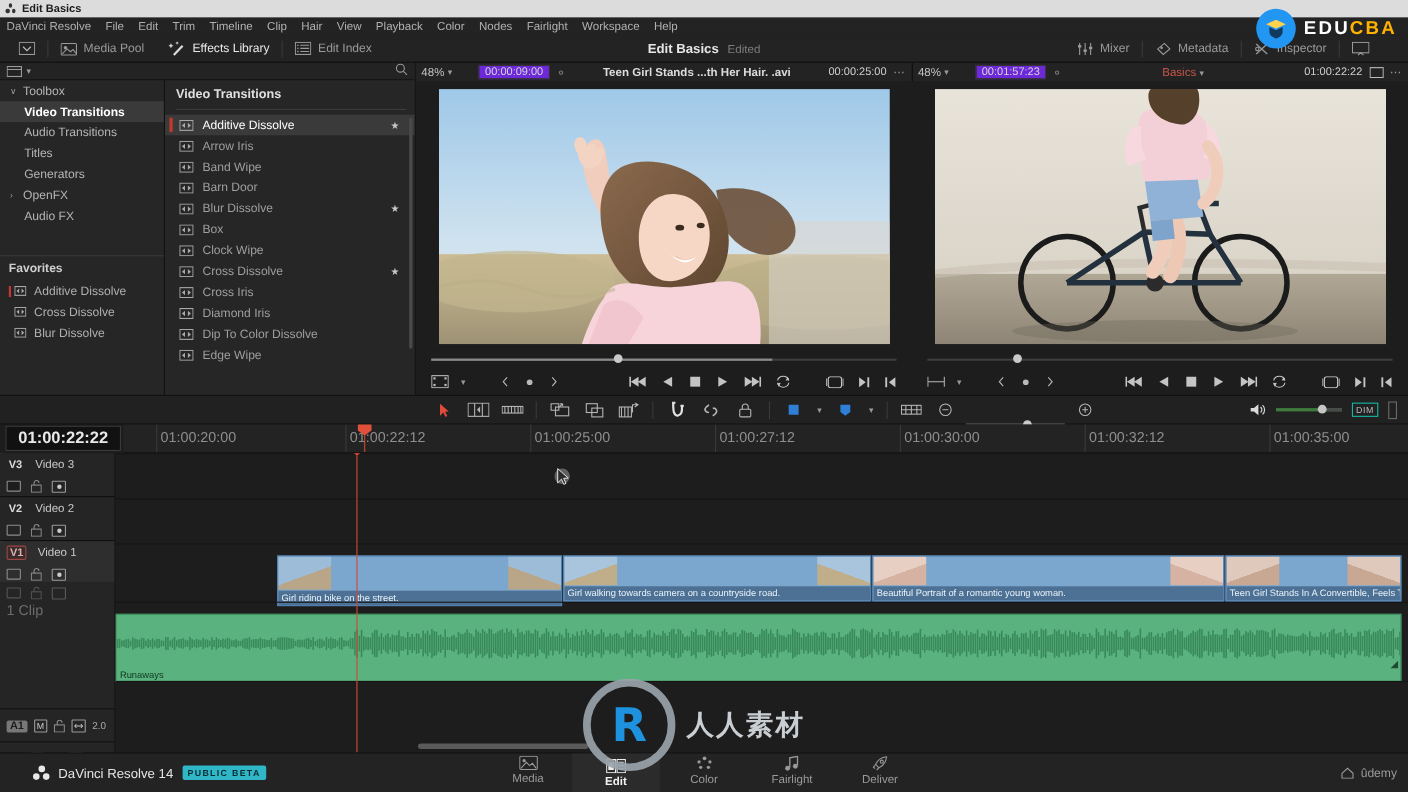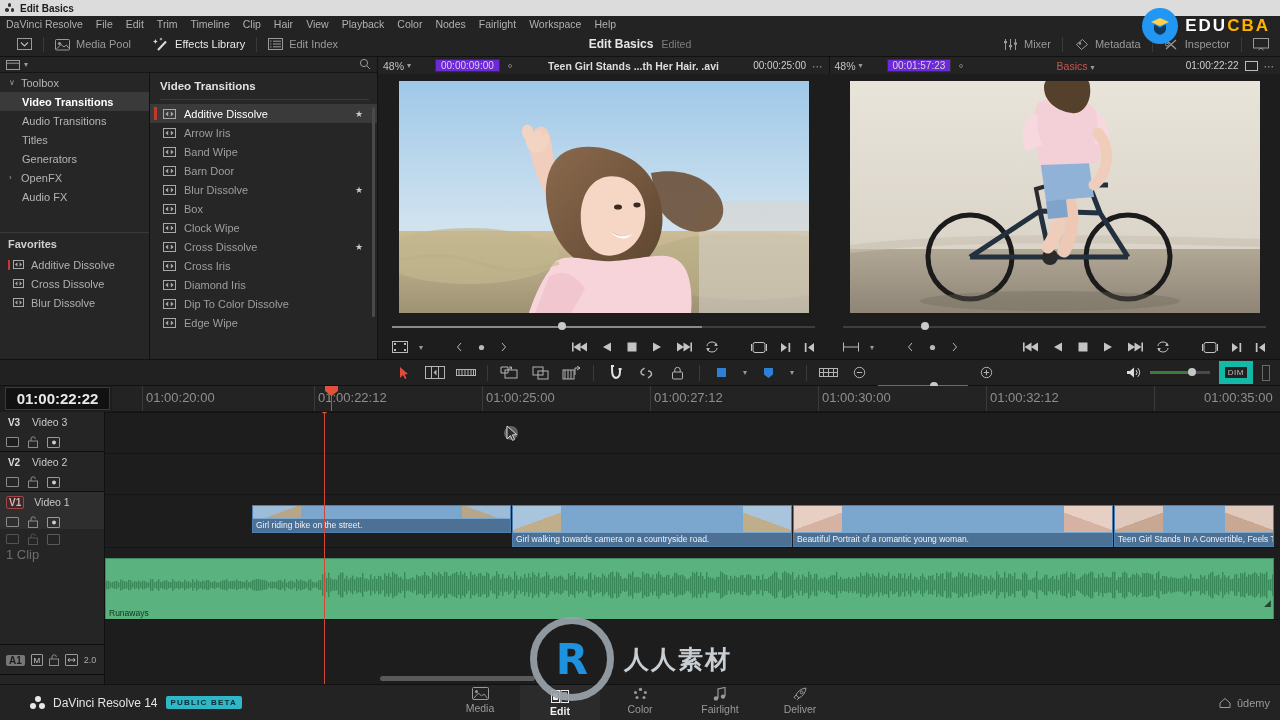--- a/index.html
+++ b/index.html
@@ -30,21 +30,21 @@
     padding-left:6px; gap:13px; font-size:10.5px; color:#b0b0b0; flex:0 0 16px;
   }
   .menubar span{ cursor:default; white-space:nowrap; }
 
   
   .toptoolbar{
     height:25px; background:#232323; border-bottom:1px solid #111;
     display:flex; align-items:center; position:relative; flex:0 0 25px;
   }
   .tt-left{ display:flex; align-items:center; gap:0px; padding-left:6px; }
-  .tt-right{ display:flex; align-items:center; margin-left:auto; padding-right:0; }
+  .tt-right{ display:flex; align-items:center; margin-left:auto; padding-right:24px; }
   .ttbtn{
     display:flex; align-items:center; gap:6px; height:25px;
     padding:0 11px; color:#9a9a9a; font-size:11px; white-space:nowrap;
   }
   .ttbtn.active{ color:#e8e8e8; }
   .vsep{ width:1px; height:15px; background:#3a3a3a; }
   .centtitle{
     position:absolute; left:0; right:0; text-align:center; pointer-events:none;
     font-size:12px; font-weight:bold; color:#e6e6e6;
   }
@@ -117,21 +117,21 @@
   }
   .et-center{ display:flex; align-items:center; gap:0; margin-left:388px;}
   .etb{ width:31px; height:27px; display:flex; align-items:center; justify-content:center; color:#b4b4b4;}
   .etb.acc{ color:#e04b3a;}
   .etsep{ width:1px; height:16px; background:#3a3a3a; margin:0 6px;}
   .et-right{ margin-left:auto; display:flex; align-items:center; gap:9px; padding-right:10px; }
   .vol{ display:flex; align-items:center; gap:6px;}
   .vol .bar{ width:60px; height:3px; background:#3f7a3d; position:relative;}
   .vol .knob{ position:absolute; right:14px; top:-3px; width:8px;height:8px;border-radius:50%;background:#c6c6c6;}
   .vol .tail{ position:absolute; right:0; top:0; width:14px;height:3px;background:#4a4a4a;}
-  .dim{ border:6px solid #14b8a6; font-size:8px; padding:1px 3px; color:#bdbdbd; letter-spacing:.5px;}
+  .dim{ border:1px solid #14b8a6; font-size:8px; padding:1px 3px; color:#bdbdbd; letter-spacing:.5px;}
   .meter{ width:8px;height:16px;border:1px solid #6a6a6a;}
   .caret{ font-size:8px; color:#9a9a9a;}
 
   
   .timeline{ flex:1; display:flex; flex-direction:column; background:#1d1d1d; min-height:0; position:relative;}
   .tl-top{ display:flex; height:26px; flex:0 0 26px;}
   .tc-big{
     width:105px; background:#111; border:1px solid #3a3a3a; color:#e9e9e9;
     display:flex; align-items:center; justify-content:center; font-size:15px; font-weight:bold;
     margin:1px 2px 2px 5px;
@@ -996,21 +996,21 @@
           <div class="lbl" style="left: 206px;">01:00:22:12</div>
           <div class="tick" style="left: 370px;"></div>
           <div class="lbl" style="left: 374px;">01:00:25:00</div>
           <div class="tick" style="left: 538px;"></div>
           <div class="lbl" style="left: 542px;">01:00:27:12</div>
           <div class="tick" style="left: 706px;"></div>
           <div class="lbl" style="left: 710px;">01:00:30:00</div>
           <div class="tick" style="left: 874px;"></div>
           <div class="lbl" style="left: 878px;">01:00:32:12</div>
           <div class="tick" style="left: 1042px;"></div>
-          <div class="lbl" style="left: 1092px;">01:00:35:00</div>
+          <div class="lbl" style="left: 1046px;">01:00:35:00</div>
           <div style="position: absolute; left: 219px; top: 0px; bottom: 0px; width: 1px; background: rgb(209, 72, 54);">
             <span style="position:absolute;top:-1px;left:-6px;width:13px;height:11px;background:#e0503a;clip-path:polygon(0 0,100% 0,100% 55%,50% 100%,0 55%);"></span>
           </div>
         </div>
     </div>
 
     <div class="tl-body">
 
       <div class="tl-heads">
         <div class="leftbluebar" style="top:0;height:40px;"></div>
@@ -1126,21 +1126,21 @@
             <span style="font-size:9px;color:#a8a8a8;">2.0</span>
           </div>
         </div>
       </div>
 
       <div class="tl-tracks" id="tracks">
         <div class="playhead" style="left:219px;">
             <span class="head"></span>
           </div>
         <div class="hscroll"></div>
-          <div class="clip" style="left: 147px; width: 259px; top: 93px; height: 28px;">
+          <div class="clip" style="left: 147px; width: 259px; top: 93px; height: 46px;">
             <div class="thumb" style="left:0;width:48px;background:linear-gradient(160deg,#9dbcd8 0 55%,#b9a588 55% 100%);"></div>
             <div class="thumb" style="right:0;width:48px;background:linear-gradient(200deg,#9dbcd8 0 55%,#b9a588 55% 100%);"></div>
             <div class="cname">Girl riding bike on the street.</div>
           </div>
           <div class="clip" style="left: 407px; width: 280px; top: 93px; height: 42px;">
             <div class="thumb" style="left:0;width:48px;background:linear-gradient(160deg,#a9c4dd 0 55%,#c0ae8b 55% 100%);"></div>
             <div class="thumb" style="right:0;width:48px;background:linear-gradient(200deg,#a9c4dd 0 55%,#c0ae8b 55% 100%);"></div>
             <div class="cname">Girl walking towards camera on a countryside road.</div>
           </div>
           <div class="clip" style="left: 688px; width: 320px; top: 93px; height: 42px;">

